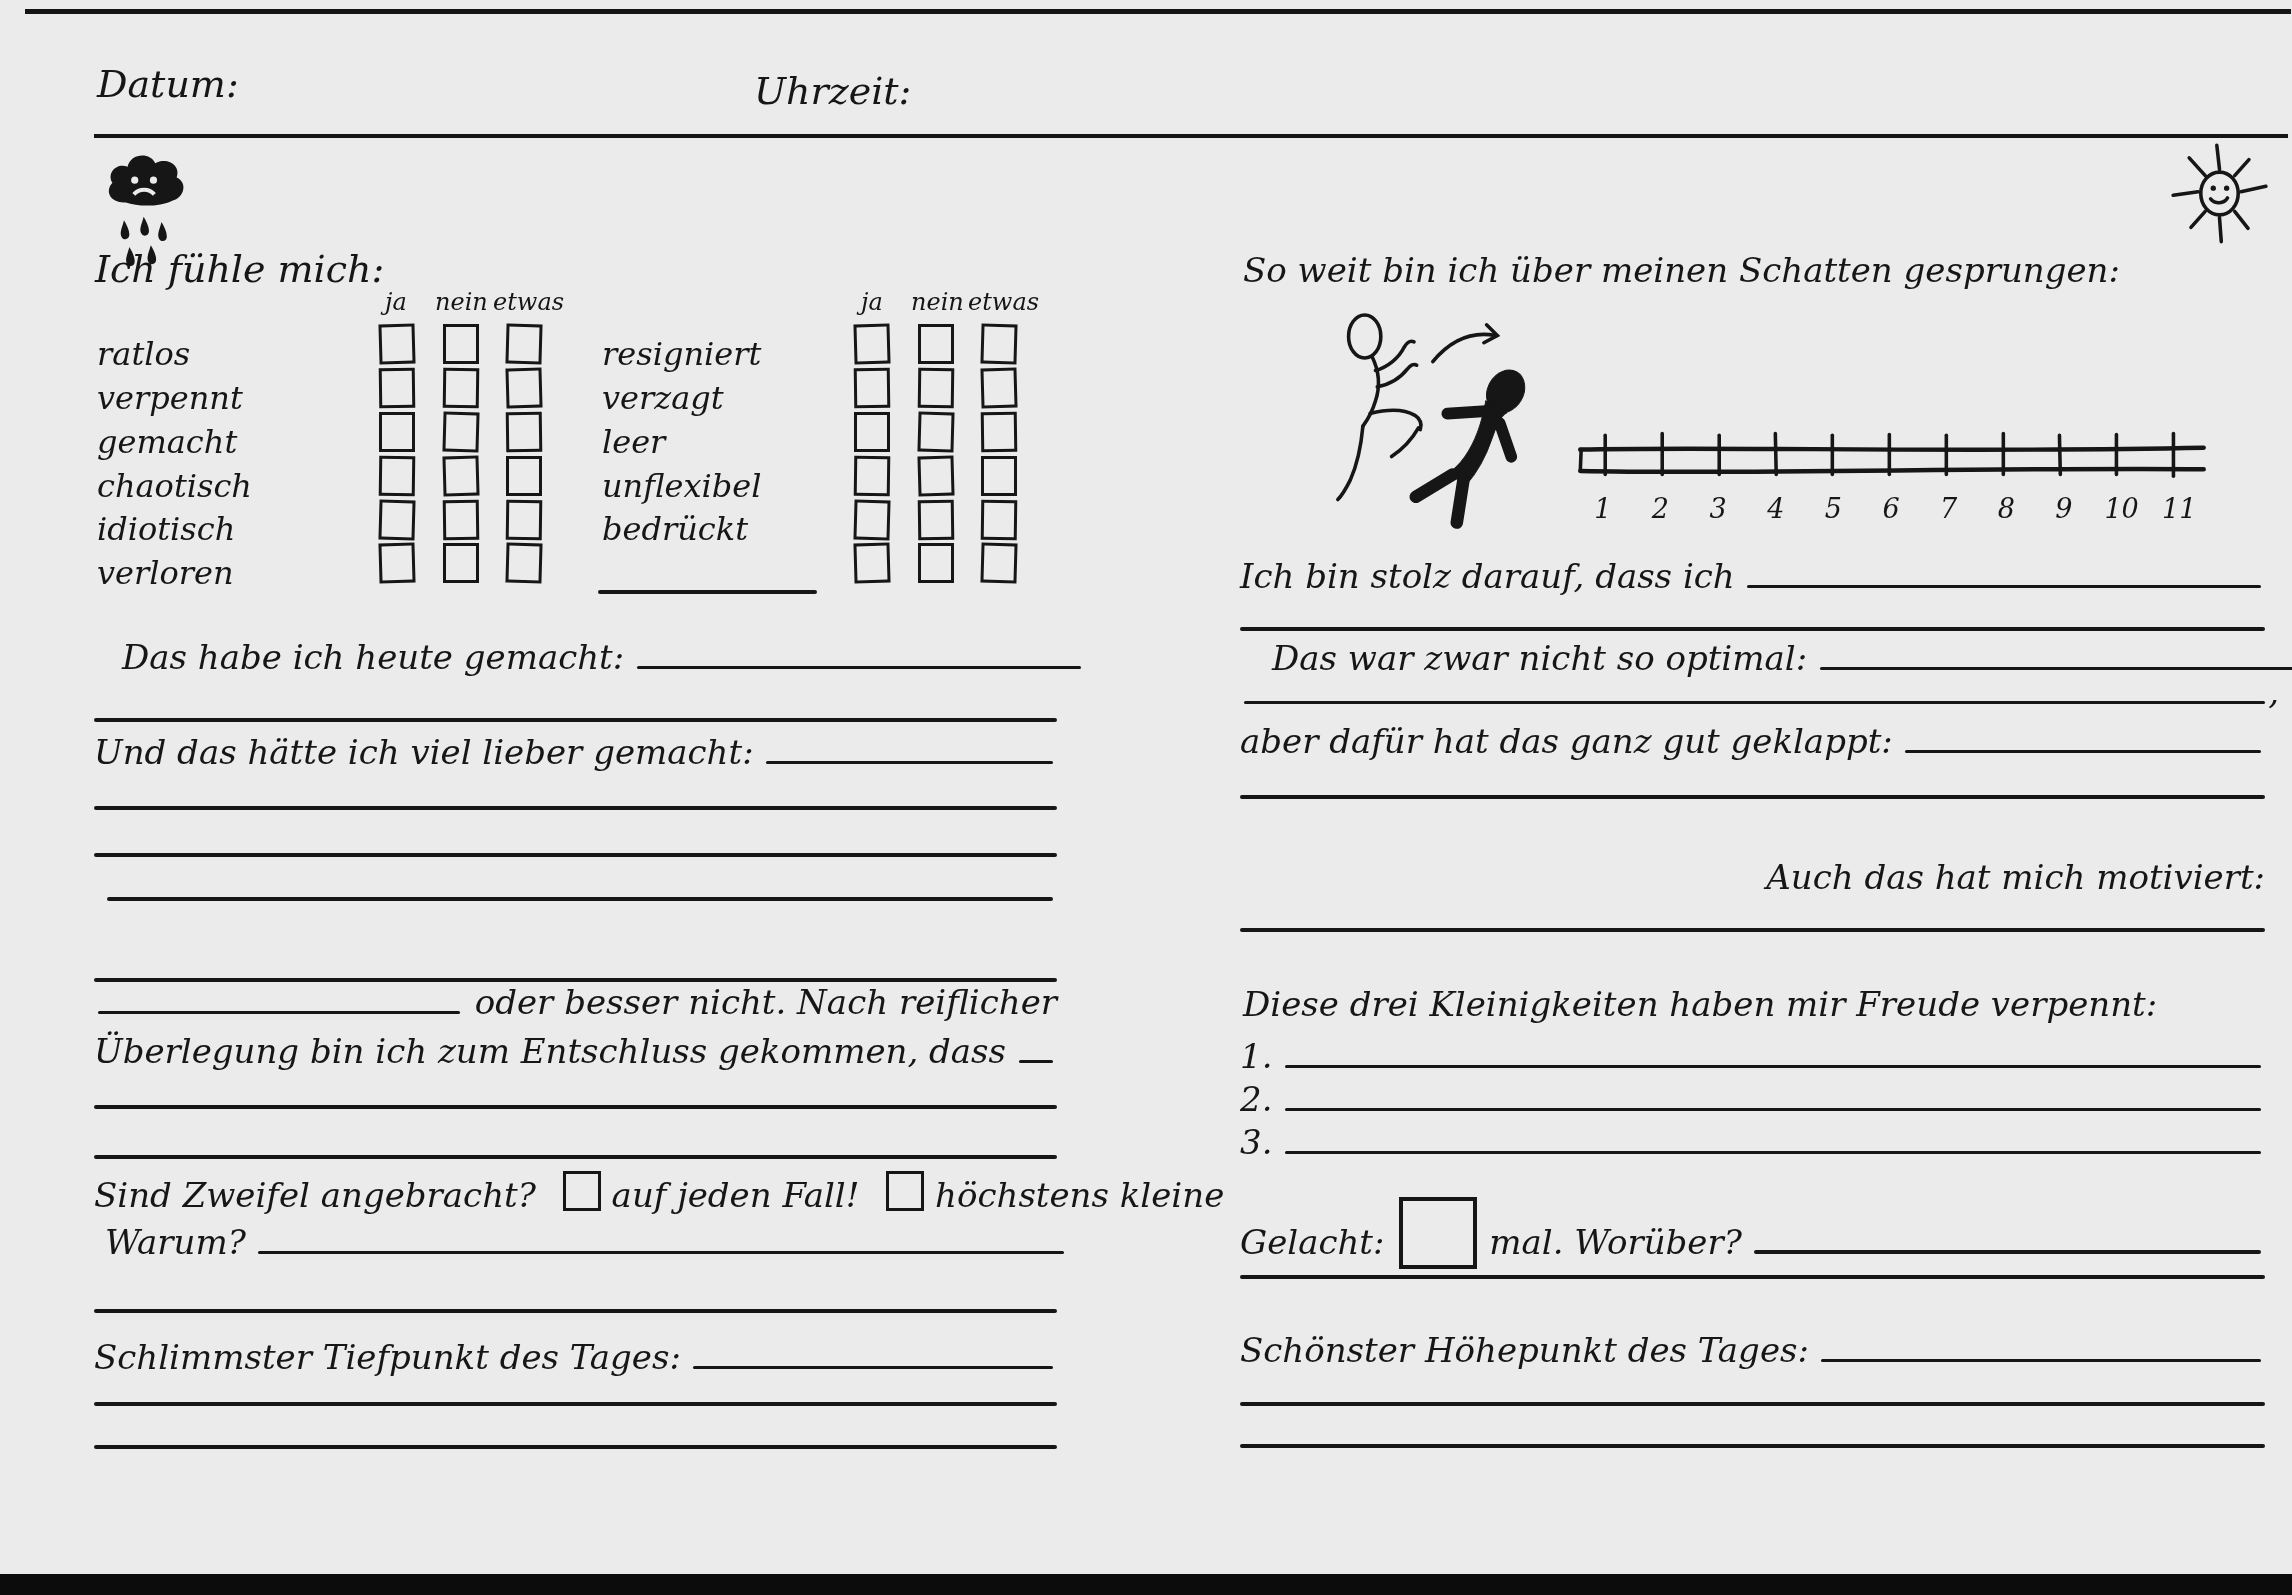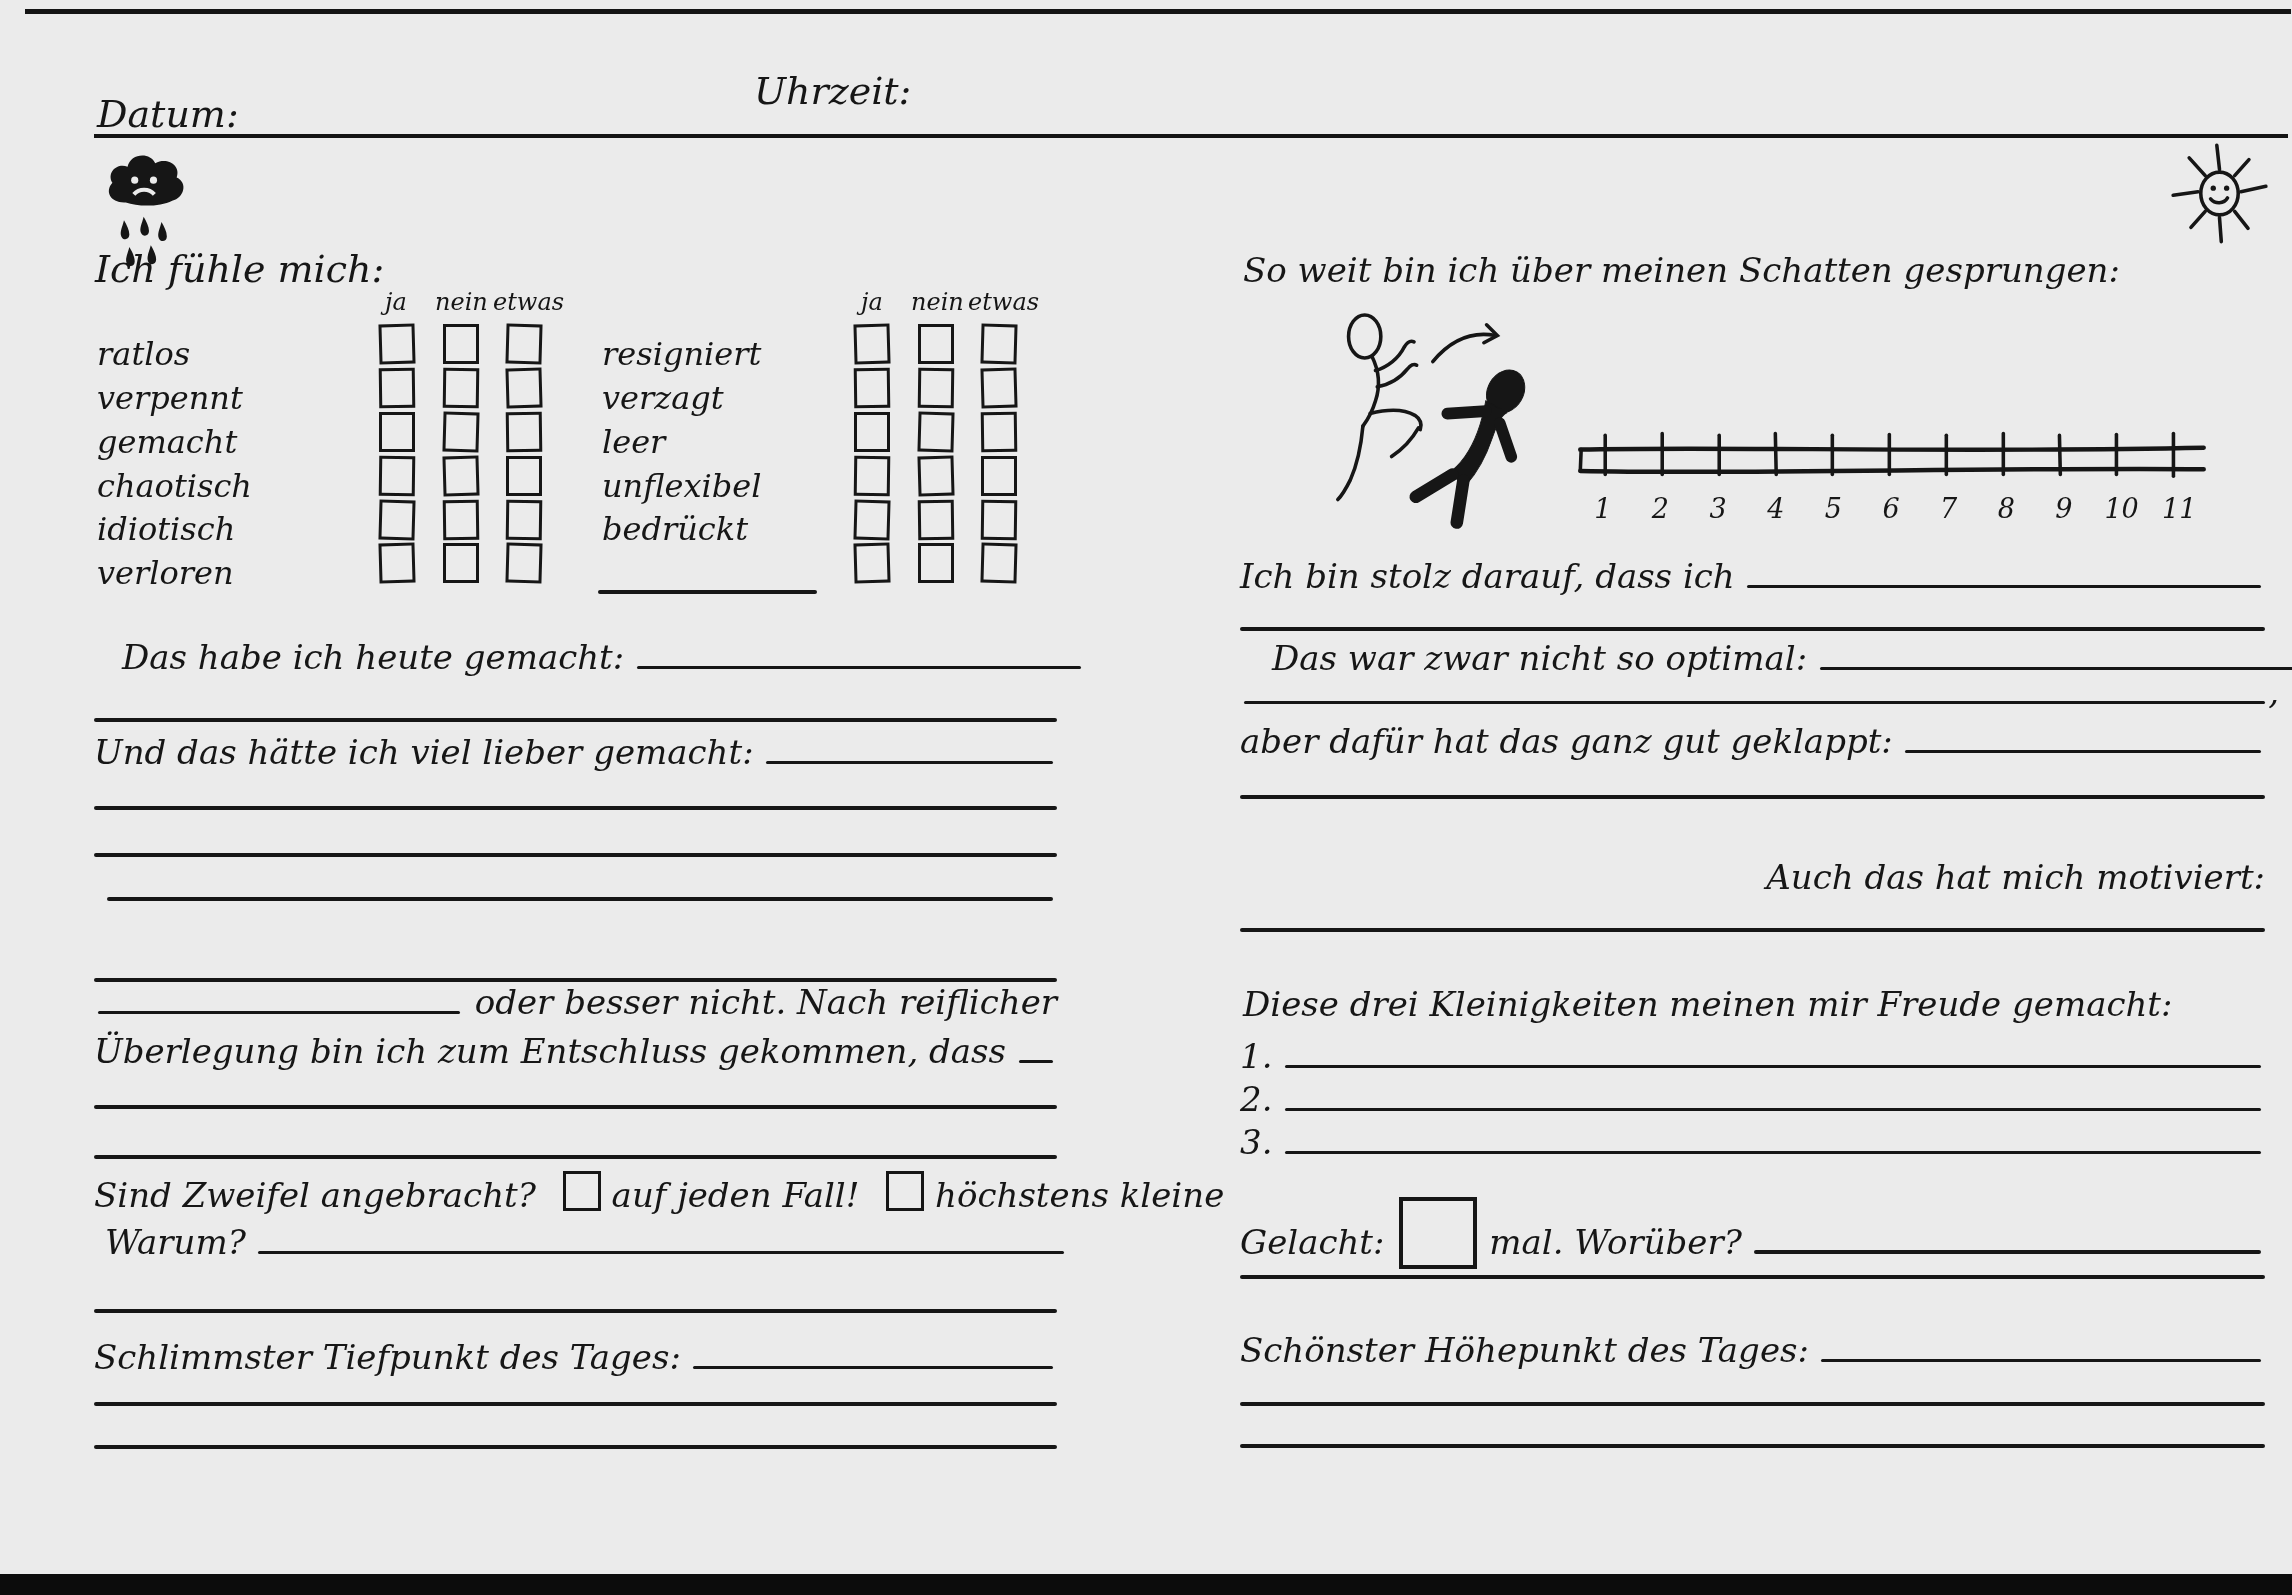--- a/index.html
+++ b/index.html
@@ -28,21 +28,21 @@
 </style>
 </head>
 <body>
 
 <div class="page">
 
   <div class="rule" style="left:25px;top:9px;width:2266px;"></div>
   <div class="rule" style="left:94px;top:134px;width:2194px;height:3.6px;"></div>
   <div class="bottombar"></div>
 
-  <div class="hw big abs" style="left:97px;top:92px;">Datum:</div>
+  <div class="hw big abs" style="left:97px;top:62px;">Datum:</div>
   <div class="hw big abs" style="left:743px;top:69px;margin-left:11px;">Uhrzeit:</div>
 
   <svg style="left:99px;top:147px;" width="100" height="127" viewBox="0 0 112 142">
     <defs>
         <path id="drop" d="M0 0 C -2 8 -5 13 -3 18 C -1 23 6 22 6 16 C 6 11 3 5 0 0 Z" fill="#161616"></path>
       </defs>
     <path fill="#161616" d="M30 62 C 13 63 6 50 15 40 C 8 28 21 17 32 22 C 35 7 57 5 63 18 C 77 11 92 21 87 34 C 100 40 95 57 82 60 C 68 67 44 67 30 62 Z"></path>
     <circle cx="40" cy="37" r="4" fill="#ebebeb"></circle>
     <circle cx="61" cy="37" r="4" fill="#ebebeb"></circle>
     <path d="M39 53 C 45 46 56 46 62 53" stroke="#ebebeb" stroke-width="4.5" fill="none"></path>
@@ -259,21 +259,21 @@
     <span class="fill"></span>
   </div>
   <div class="line" style="left:1240px;top:795px;width:1025px;"></div>
 
   <div class="row q" style="left:1240px;top:858px;width:1025px;flex-direction:column;">
     <span class="hw">Auch das hat mich motiviert:</span>
     <span class="fill"></span>
   </div>
   <div class="line" style="left:1240px;top:928px;width:1025px;"></div>
 
-  <div class="hw q abs" style="left:1243px;top:985px;">Diese drei Kleinigkeiten meinen mir Freude gemacht:</div>
+  <div class="hw q abs" style="left:1243px;top:985px;">Diese drei Kleinigkeiten haben mir Freude verpennt:</div>
 
   <div class="row q" style="left:1240px;top:1037px;width:1025px;">
     <span class="hw">1.</span>
     <span class="fill"></span>
   </div>
   <div class="row q" style="left:1240px;top:1080px;width:1025px;">
     <span class="hw">2.</span>
     <span class="fill"></span>
   </div>
   <div class="row q" style="left:1240px;top:1123px;width:1025px;">

